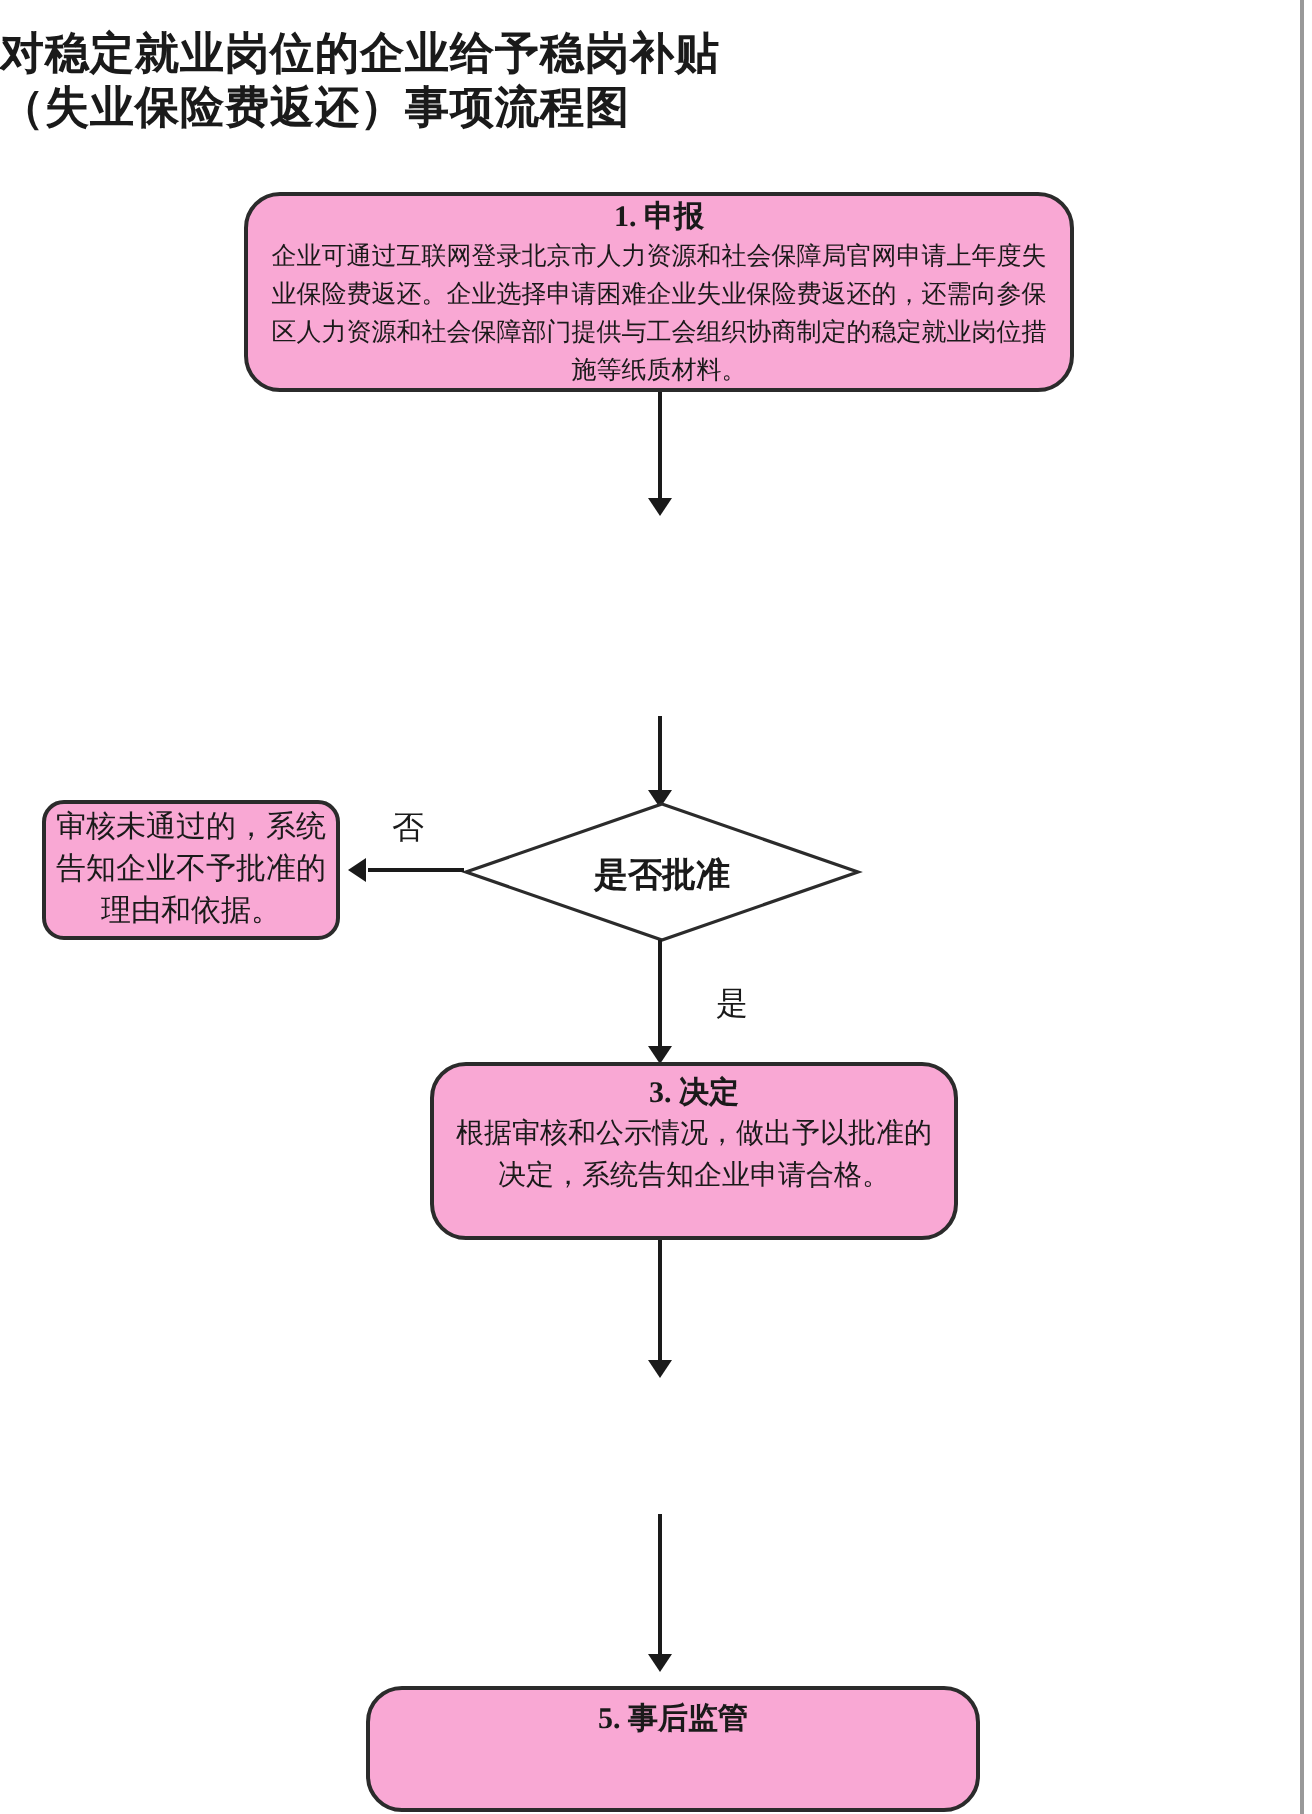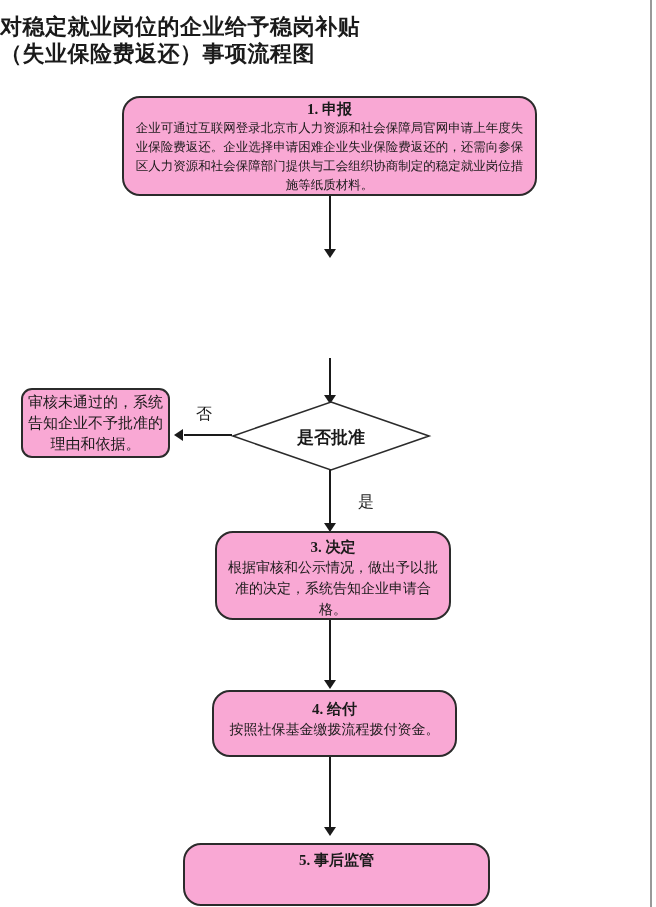--- a/index.html
+++ b/index.html
@@ -38,28 +38,28 @@
   .bdy {
     text-align: center;
     line-height: 22px;
   }
   #box1 { left: 122px; top: 96px;  width: 415px; height: 100px; padding: 2px 11px; }
   #box1 .bdy { font-size: 12.5px; line-height: 19px; }
   #box1 .hdr { line-height: 19px; }
   #box2 { left: 105px; top: 258px; width: 445px; height: 100px; padding: 3px 10px; }
   #box2 .hdr { font-size: 16px; }
   #box2 .bdy { font-size: 15px; line-height: 24px; }
-  #box3 { left: 215px; top: 531px; width: 236px; height: 89px; padding: 4px 6px; }
+  #box3 { left: 215px; top: 531px; width: 264px; height: 89px; padding: 4px 6px; }
   #box3 .bdy { font-size: 14px; line-height: 21px; }
   #box4 { left: 212px; top: 690px; width: 245px; height: 67px; padding: 7px 9px; }
   #box4 .bdy { font-size: 14px; line-height: 22px; }
   #box5 { left: 183px; top: 843px; width: 307px; height: 63px; padding: 5px 10px; }
   #box5 .bdy { font-size: 15px; line-height: 22px; }
   #rejectbox {
-    left: 21px; top: 388px; width: 149px; height: 70px;
+    left: 21px; top: 400px; width: 149px; height: 70px;
     border-radius: 11px; padding: 2px 1px;
   }
   #rejectbox .bdy { font-size: 15px; line-height: 21px; }
   .vline { position: absolute; width: 2px; background: #1a1a1a; }
   .hline { position: absolute; height: 2px; background: #1a1a1a; }
   .arrow-down {
     position: absolute; width: 0; height: 0;
     border-left: 6px solid transparent;
     border-right: 6px solid transparent;
     border-top: 9px solid #1a1a1a;
@@ -123,24 +123,20 @@
   <div class="arrow-down" style="left:324px; top:523px;"></div>
 
   <div class="box" id="box3">
     <div class="hdr">3. 决定</div>
     <div class="bdy">根据审核和公示情况，做出予以批准的决定，系统告知企业申请合格。</div>
   </div>
 
   <div class="vline" style="left:329px; top:620px; height:60px;"></div>
   <div class="arrow-down" style="left:324px; top:680px;"></div>
 
-  <div class="box" id="box4">
-    <div class="hdr">4. 给付</div>
-    <div class="bdy">按照社保基金缴拨流程拨付资金。</div>
-  </div>
 
   <div class="vline" style="left:329px; top:757px; height:70px;"></div>
   <div class="arrow-down" style="left:324px; top:827px;"></div>
 
   <div class="box" id="box5">
     <div class="hdr">5. 事后监管</div>
   </div>
 
   <div class="right-edge"></div>
 

